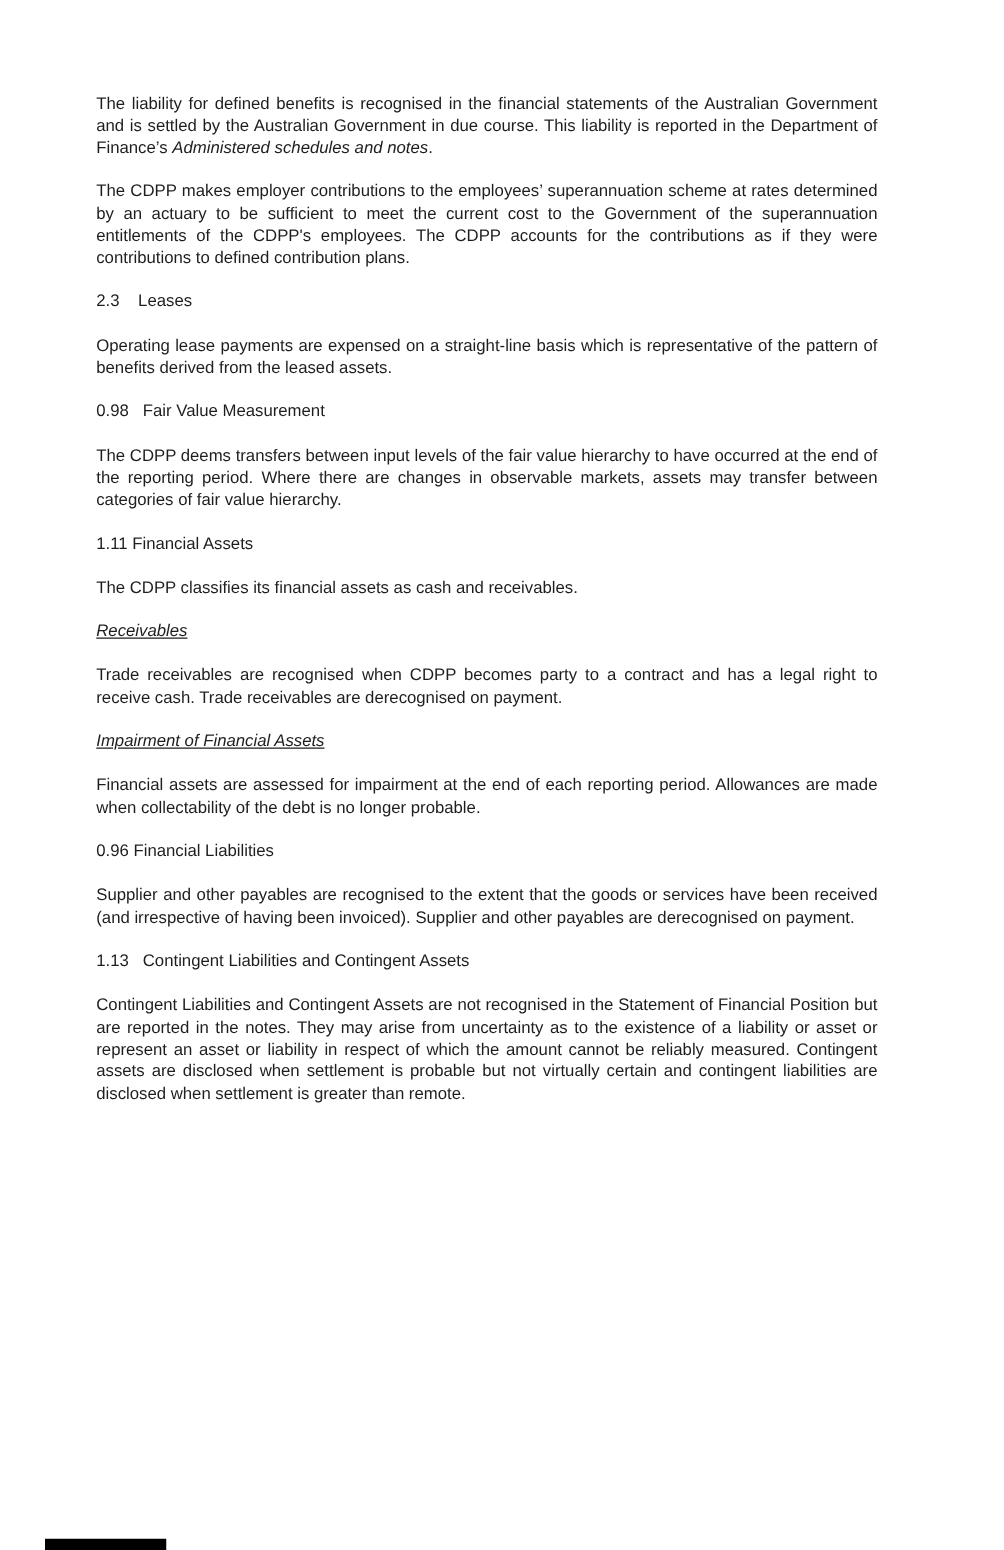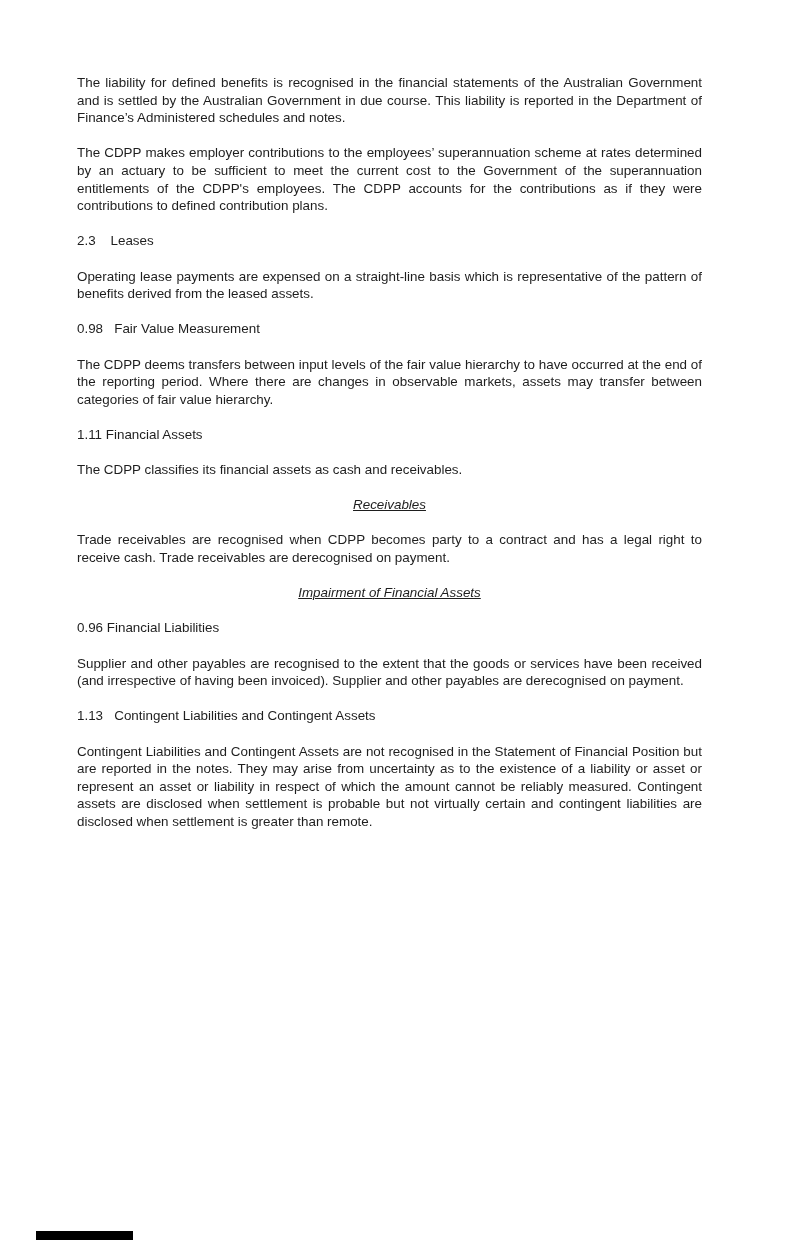--- a/index.html
+++ b/index.html
@@ -29,23 +29,23 @@
     font-weight: normal;
   }
   .section-heading {
     font-weight: bold;
     text-align: left;
     white-space: pre-wrap; 
   }
   .subheading {
     font-style: italic;
     text-decoration: underline;
-    text-align: center;
+    text-align: left;
   }
-  .italic { }
+  .italic { font-style: italic; }
   .footer-bar {
     position: absolute;
     left: 36px;
     bottom: 0;
     width: 97px;
     height: 9px;
     background: #000000;
   }
 </style>
 </head>
@@ -71,20 +71,21 @@
     <h2 class="section-heading">1.11 Financial Assets</h2>
 
     <p>The CDPP classifies its financial assets as cash and receivables.</p>
 
     <h3 class="subheading">Receivables</h3>
 
     <p>Trade receivables are recognised when CDPP becomes party to a contract and has a legal right to receive cash.  Trade receivables are derecognised on payment.</p>
 
     <h3 class="subheading">Impairment of Financial Assets</h3>
 
+    <p>Financial assets are assessed for impairment at the end of each reporting period.  Allowances are made when collectability of the debt is no longer probable.</p>
 
     <h2 class="section-heading">0.96 Financial Liabilities</h2>
 
     <p>Supplier and other payables are recognised to the extent that the goods or services have been received (and irrespective of having been invoiced).  Supplier and other payables are derecognised on payment.</p>
 
     <h2 class="section-heading">1.13   Contingent Liabilities and Contingent Assets</h2>
 
     <p>Contingent Liabilities and Contingent Assets are not recognised in the Statement of Financial Position but are reported in the notes.  They may arise from uncertainty as to the existence of a liability or asset or represent an asset or liability in respect of which the amount cannot be reliably measured. Contingent assets are disclosed when settlement is probable but not virtually certain and contingent liabilities are disclosed when settlement is greater than remote.</p>
 
   </div>

